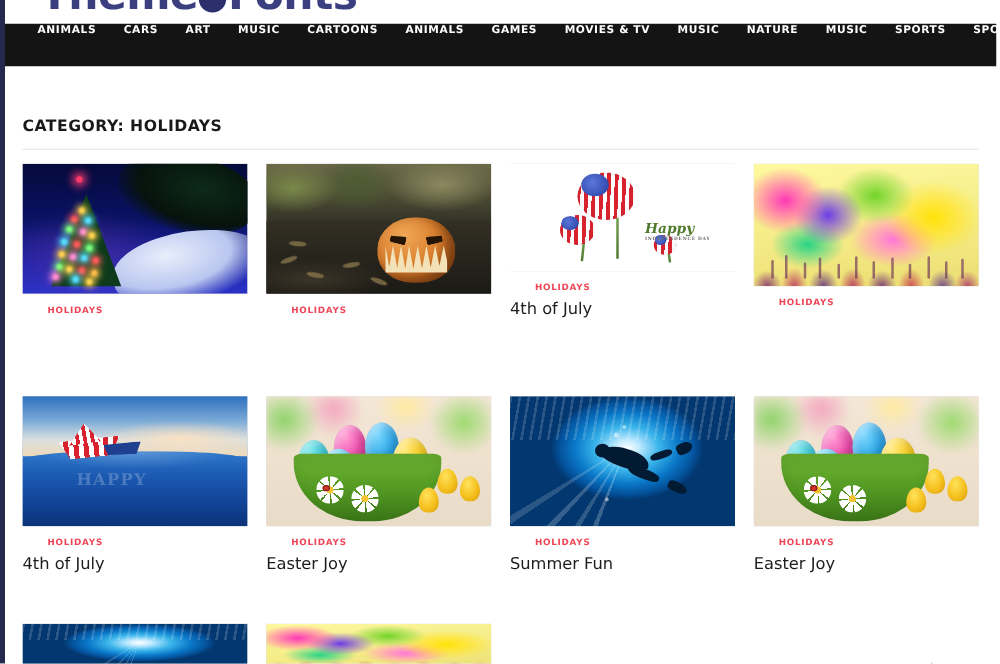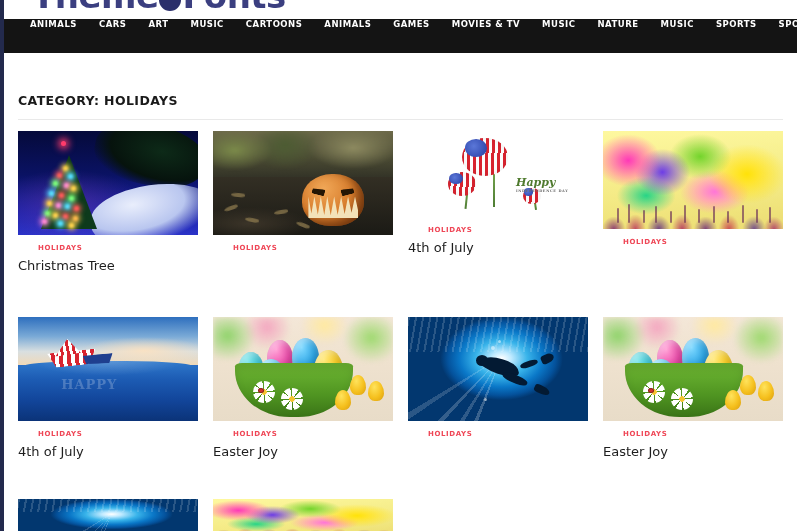--- a/index.html
+++ b/index.html
@@ -547,21 +547,20 @@
                 <i style="left:28%;top:78%;background:#ffd34d;color:#ffd34d"></i>
                 <i style="left:44%;top:80%;background:#ff5a5a;color:#ff5a5a"></i>
                 <i style="left:60%;top:82%;background:#ffb84d;color:#ffb84d"></i>
                 <i style="left:10%;top:86%;background:#ff8ad4;color:#ff8ad4"></i>
                 <i style="left:36%;top:88%;background:#56e0ff;color:#56e0ff"></i>
                 <i style="left:54%;top:90%;background:#ffd34d;color:#ffd34d"></i>
               </div>
             </div>
           </div>
           <div class="cat-label">HOLIDAYS</div>
-          <div class="card-title">Christmas Tree</div>
         </div>
 
         <div class="card c1">
           <div class="thumb">
             <div class="scene hallow">
               <div class="foliage"></div>
               <div class="ground"></div>
               <div class="leaf" style="left:6%;top:72%;transform:rotate(-18deg)"></div>
               <div class="leaf" style="left:18%;top:84%;transform:rotate(12deg)"></div>
               <div class="leaf" style="left:34%;top:76%;transform:rotate(-8deg)"></div>
@@ -667,20 +666,21 @@
               <div class="arm" style="left:62%;top:42%;width:18px;height:6px;transform:rotate(-18deg)"></div>
               <div class="fin" style="left:74%;top:36%;width:13px;height:9px;transform:rotate(-24deg)"></div>
               <div class="leg" style="left:52%;top:56%;width:26px;height:8px;transform:rotate(22deg)"></div>
               <div class="fin" style="left:70%;top:66%;width:16px;height:8px;transform:rotate(26deg)"></div>
               <div class="bubble" style="left:46%;top:28%;width:4px;height:4px"></div>
               <div class="bubble" style="left:50%;top:22%;width:3px;height:3px"></div>
               <div class="bubble" style="left:42%;top:78%;width:3px;height:3px"></div>
             </div>
           </div>
           <div class="cat-label">HOLIDAYS</div>
+          <div class="card-title">Summer Fun</div>
         </div>
 
         <div class="card c3">
           <div class="thumb">
             <div class="scene easter">
               <div class="bg"></div>
               <div class="egg" style="left:14%;top:34%;width:26px;height:33px;background:radial-gradient(ellipse at 36% 28%,#7fe6ea 0%,#35c4d4 55%,#1e9ab0 100%)"></div>
               <div class="egg" style="left:30%;top:22%;width:26px;height:33px;background:radial-gradient(ellipse at 36% 28%,#ff9ed4 0%,#ef4fae 55%,#c42c86 100%)"></div>
               <div class="egg" style="left:44%;top:20%;width:27px;height:34px;background:radial-gradient(ellipse at 36% 28%,#7fd9ff 0%,#2fa8e8 55%,#1a7ab8 100%)"></div>
               <div class="egg" style="left:24%;top:40%;width:30px;height:36px;background:radial-gradient(ellipse at 34% 26%,#9fe9ff 0%,#3fb9ee 55%,#2186bd 100%)"></div>

